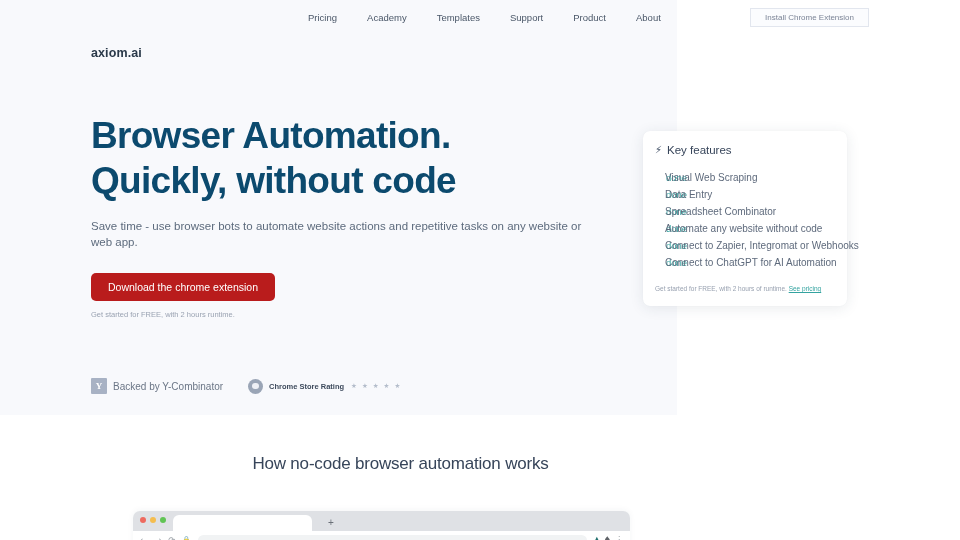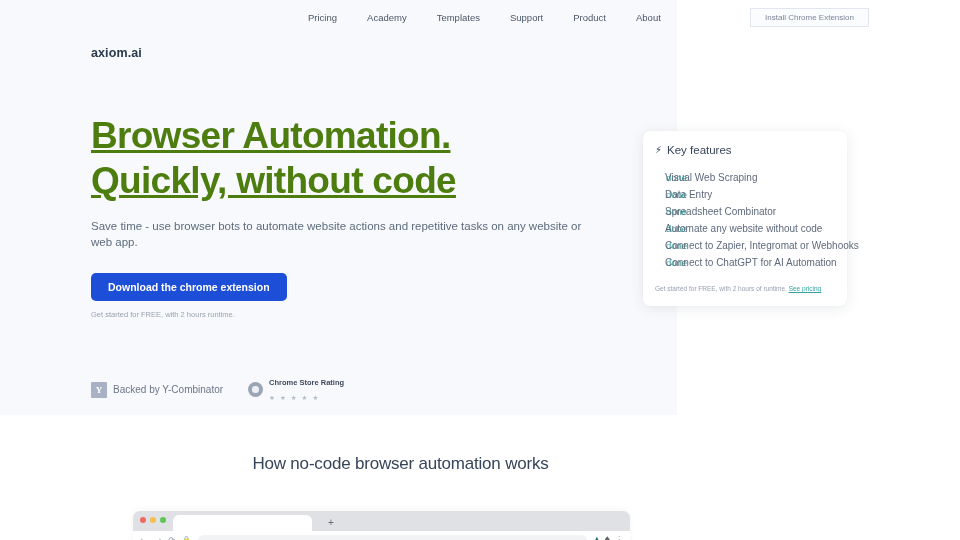--- a/index.html
+++ b/index.html
@@ -99,48 +99,46 @@
     top: 113px;
     width: 520px;
     z-index: 5;
   }
 
   .headline {
     font-size: 37px;
     line-height: 45px;
     font-weight: bold;
     letter-spacing: -0.7px;
-    color: #4d7c0f;
-    text-decoration: underline;
+    color: #0c4a6e;
   }
 
   .subhead {
     margin-top: 15px;
     width: 500px;
     font-size: 11.5px;
     line-height: 16px;
     color: #5d6b7d;
   }
 
   .cta-btn {
     margin-top: 23px;
     display: inline-flex;
     align-items: center;
     justify-content: center;
     height: 28px;
     padding: 0 17px;
     border: none;
     border-radius: 5px;
-    background: #1d4ed8;
+    background: #b91c1c;
     color: #ffffff;
     font-size: 10.5px;
     font-family: "Liberation Sans", sans-serif;
     cursor: pointer;
     white-space: nowrap;
-    font-weight: bold;
   }
 
   .cta-note {
     margin-top: 9px;
     font-size: 7.5px;
     color: #9aa3b2;
   }
 
   
   .badges {
@@ -194,21 +192,20 @@
     left: 4.3px;
     top: 4.3px;
     width: 6.4px;
     height: 6.4px;
     border-radius: 50%;
     background: #eef0f5;
   }
 
   .chrome-text {
     display: flex;
-    flex-direction: column;
     gap: 7px;
   }
 
   .chrome-title {
     font-size: 7.5px;
     font-weight: bold;
     color: #3d4a5c;
     white-space: nowrap;
   }
 

